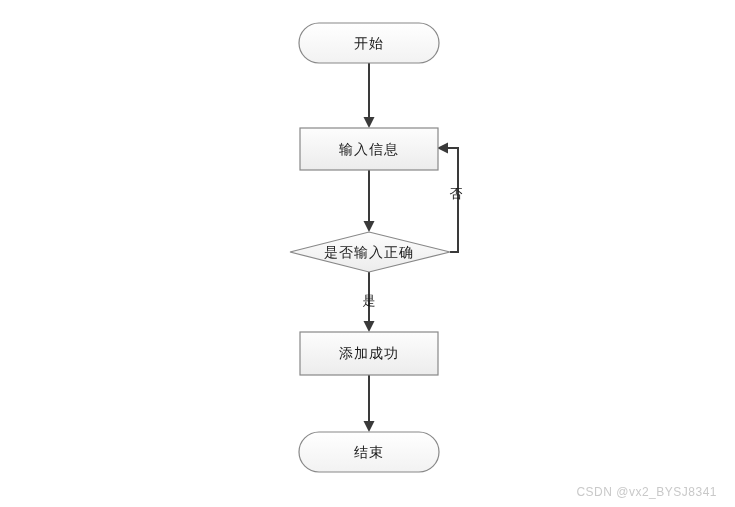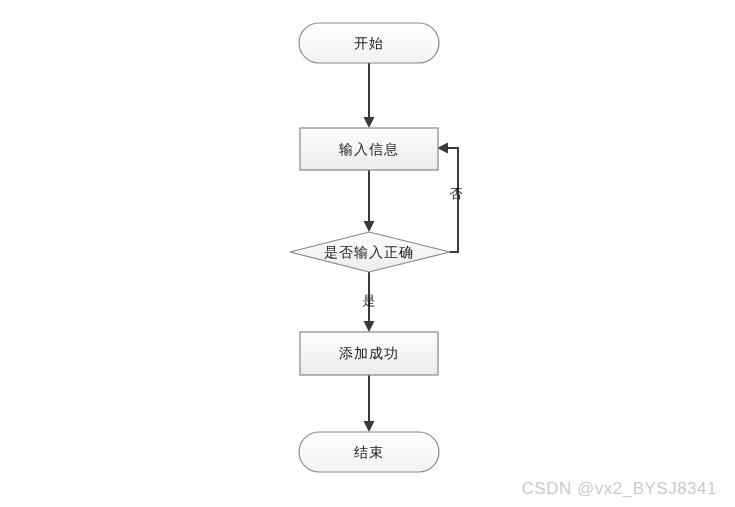--- a/index.html
+++ b/index.html
@@ -50,21 +50,21 @@
     font-size: 13px;
     fill: #1a1a1a;
     text-anchor: middle;
     dominant-baseline: middle;
   }
   .watermark {
     position: absolute;
     right: 18px;
     bottom: 8px;
     font-family: "Liberation Sans", "DejaVu Sans", sans-serif;
-    font-size: 17px;
+    font-size: 12px;
     color: #c9c9c9;
     letter-spacing: 0.5px;
     white-space: nowrap;
     user-select: none;
   }
 </style>
 </head>
 <body>
 
 <div id="canvas">

